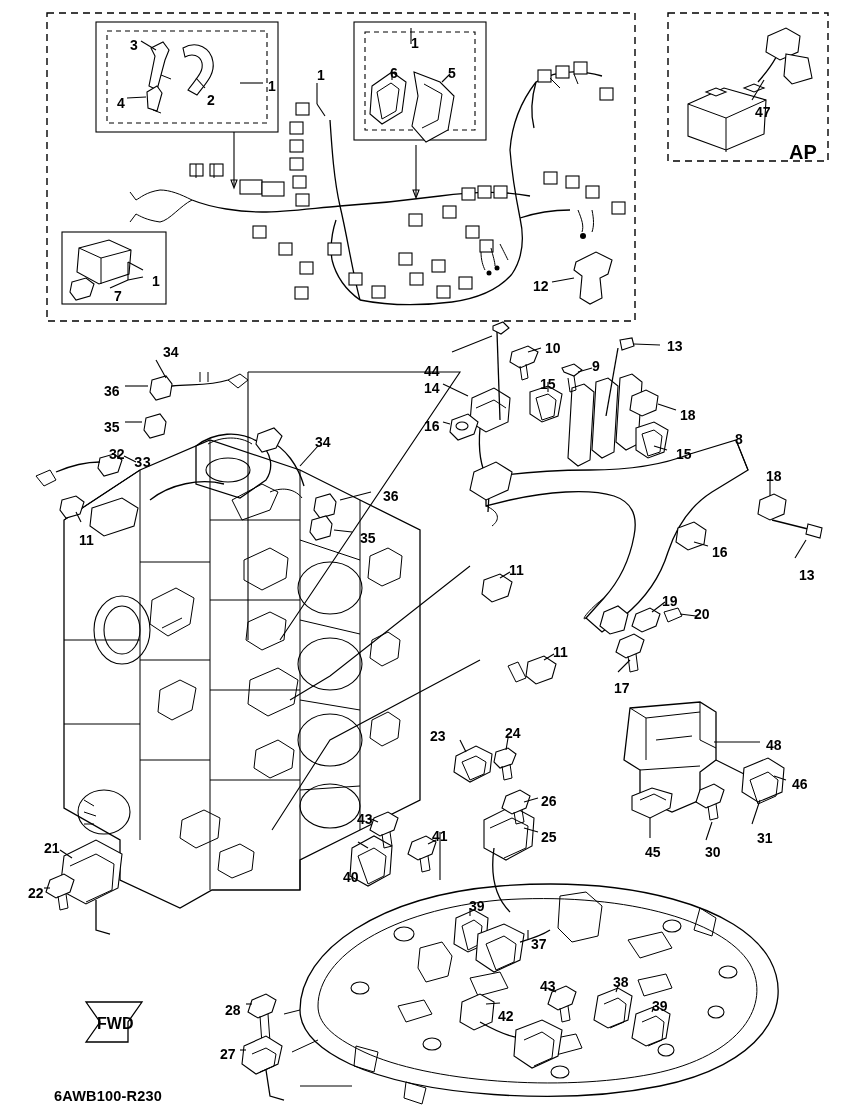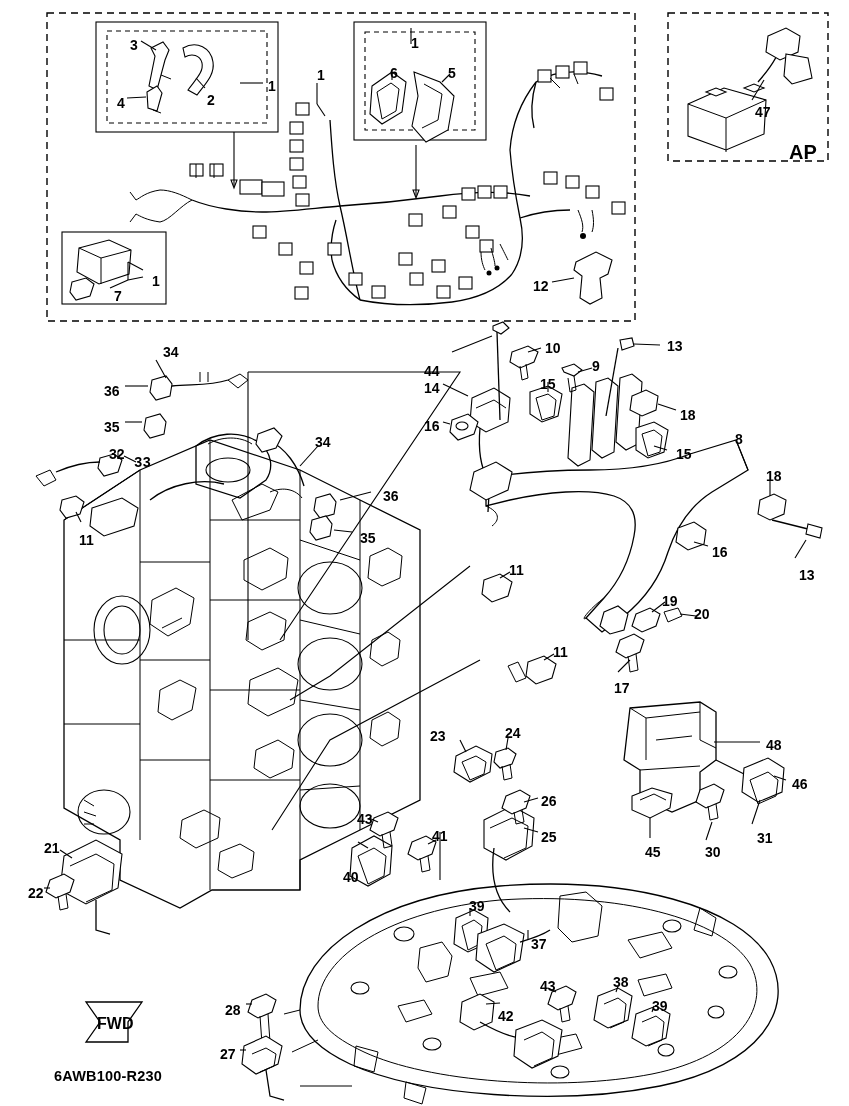--- a/index.html
+++ b/index.html
@@ -37,20 +37,21 @@
     line-height: 1;
   }
   .partcode {
     position: absolute;
     font-family: "Liberation Sans", sans-serif;
     font-size: 14.5px;
     font-weight: bold;
     letter-spacing: 0.2px;
     color: #000;
     white-space: nowrap;
+    margin-top: 20px;
   }
   .apbadge {
     position: absolute;
     font-family: "Liberation Sans", sans-serif;
     font-size: 20px;
     font-weight: bold;
     color: #000;
   }
   .fwdlabel {
     position: absolute;

